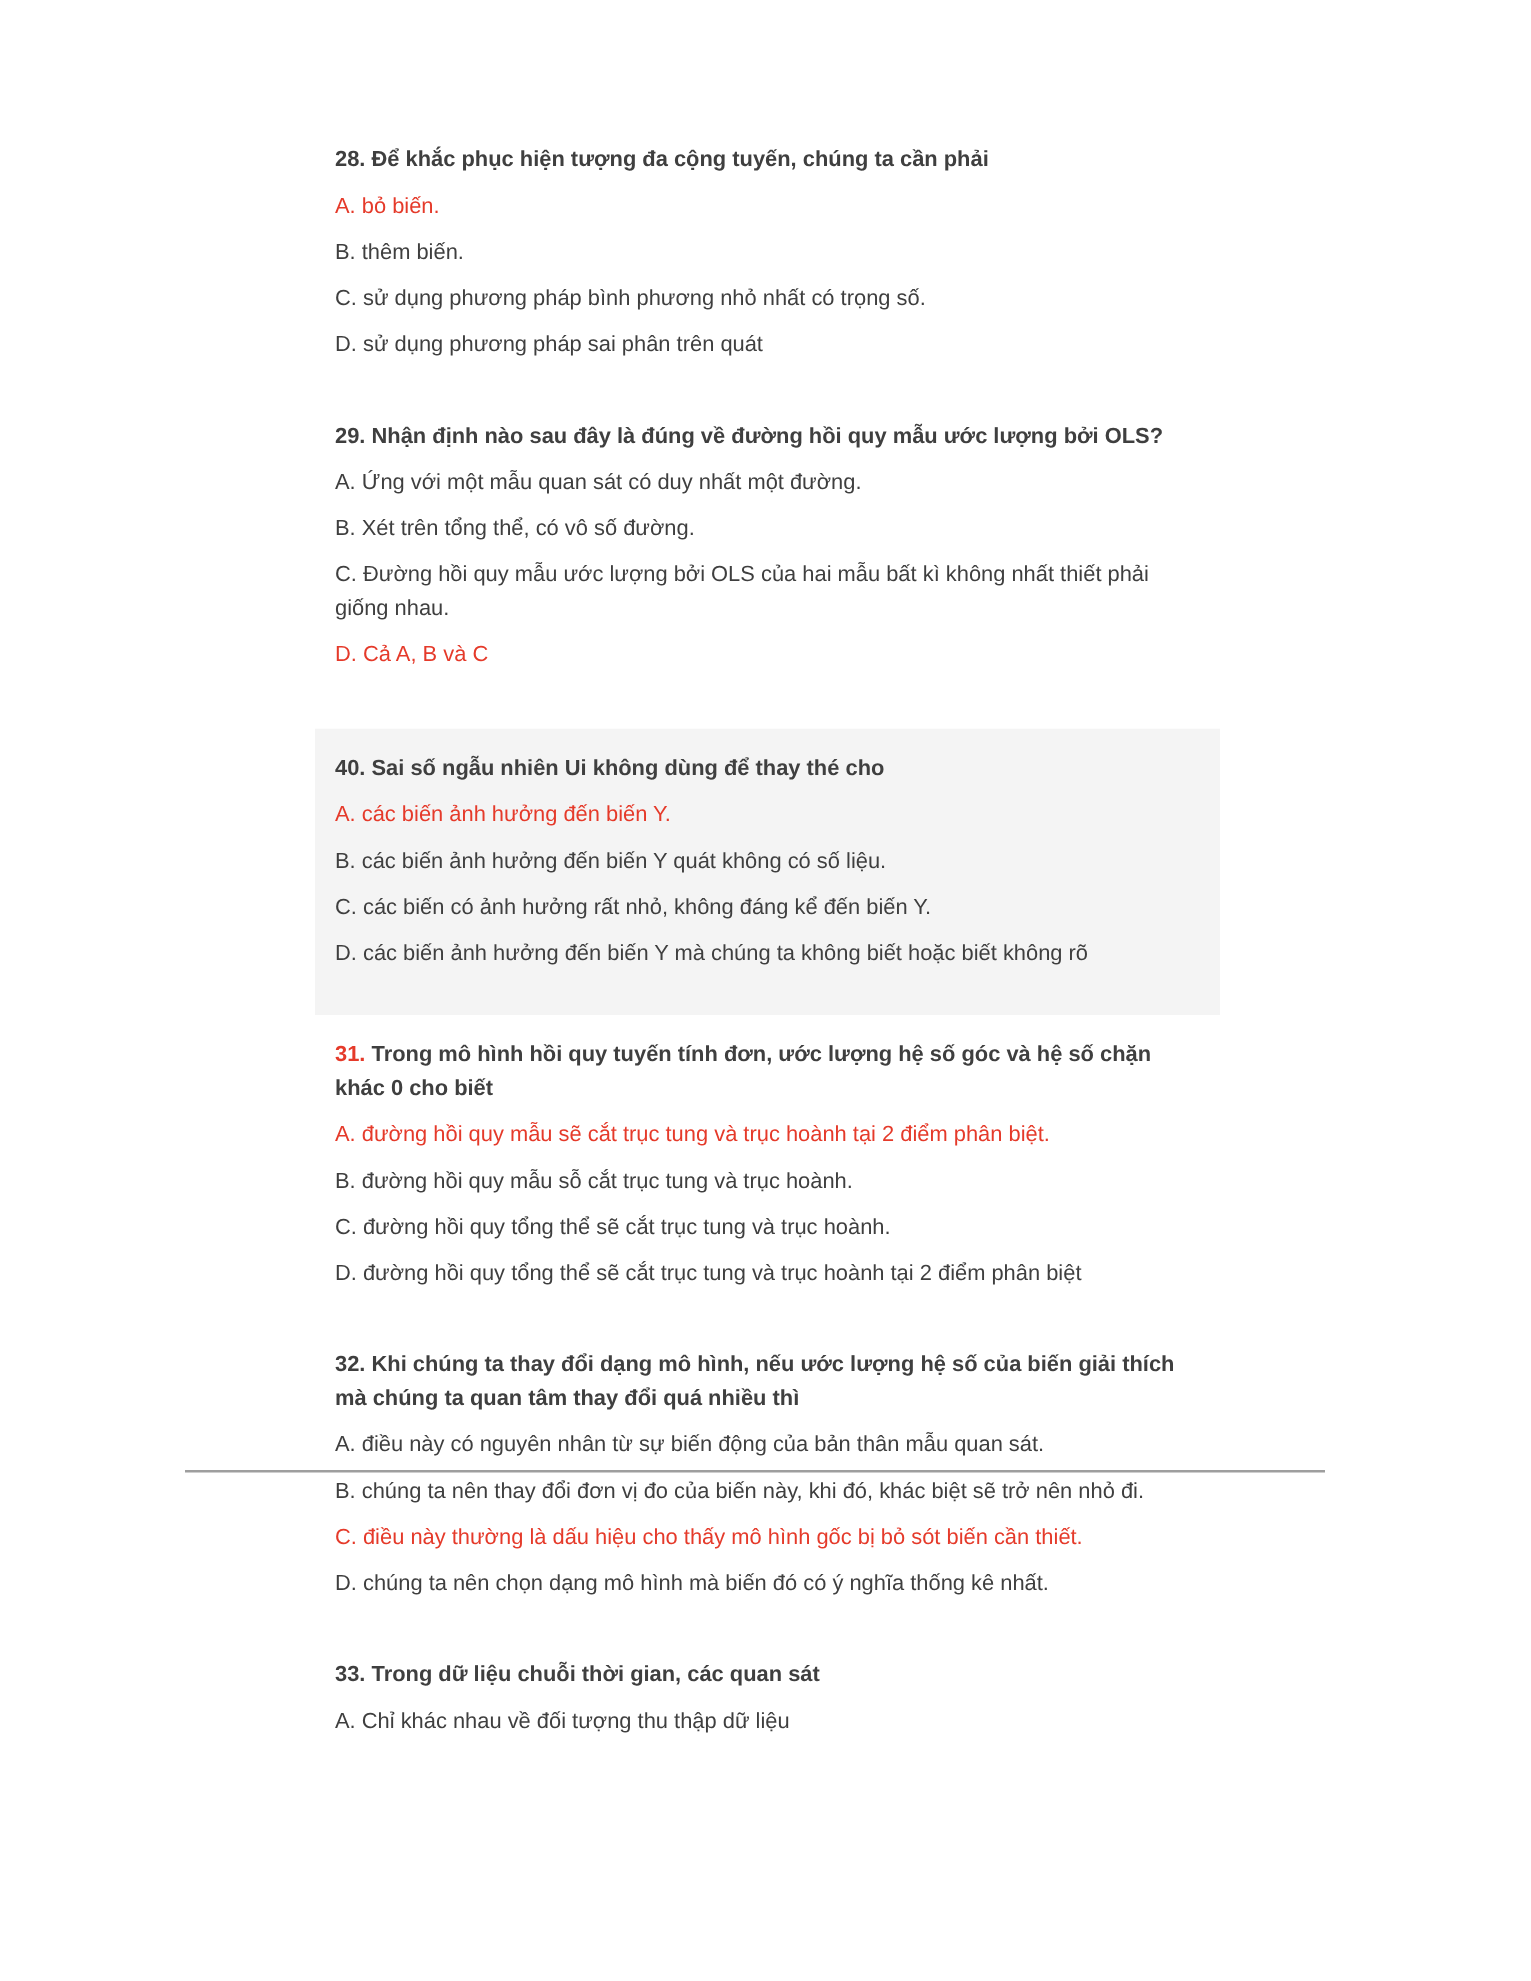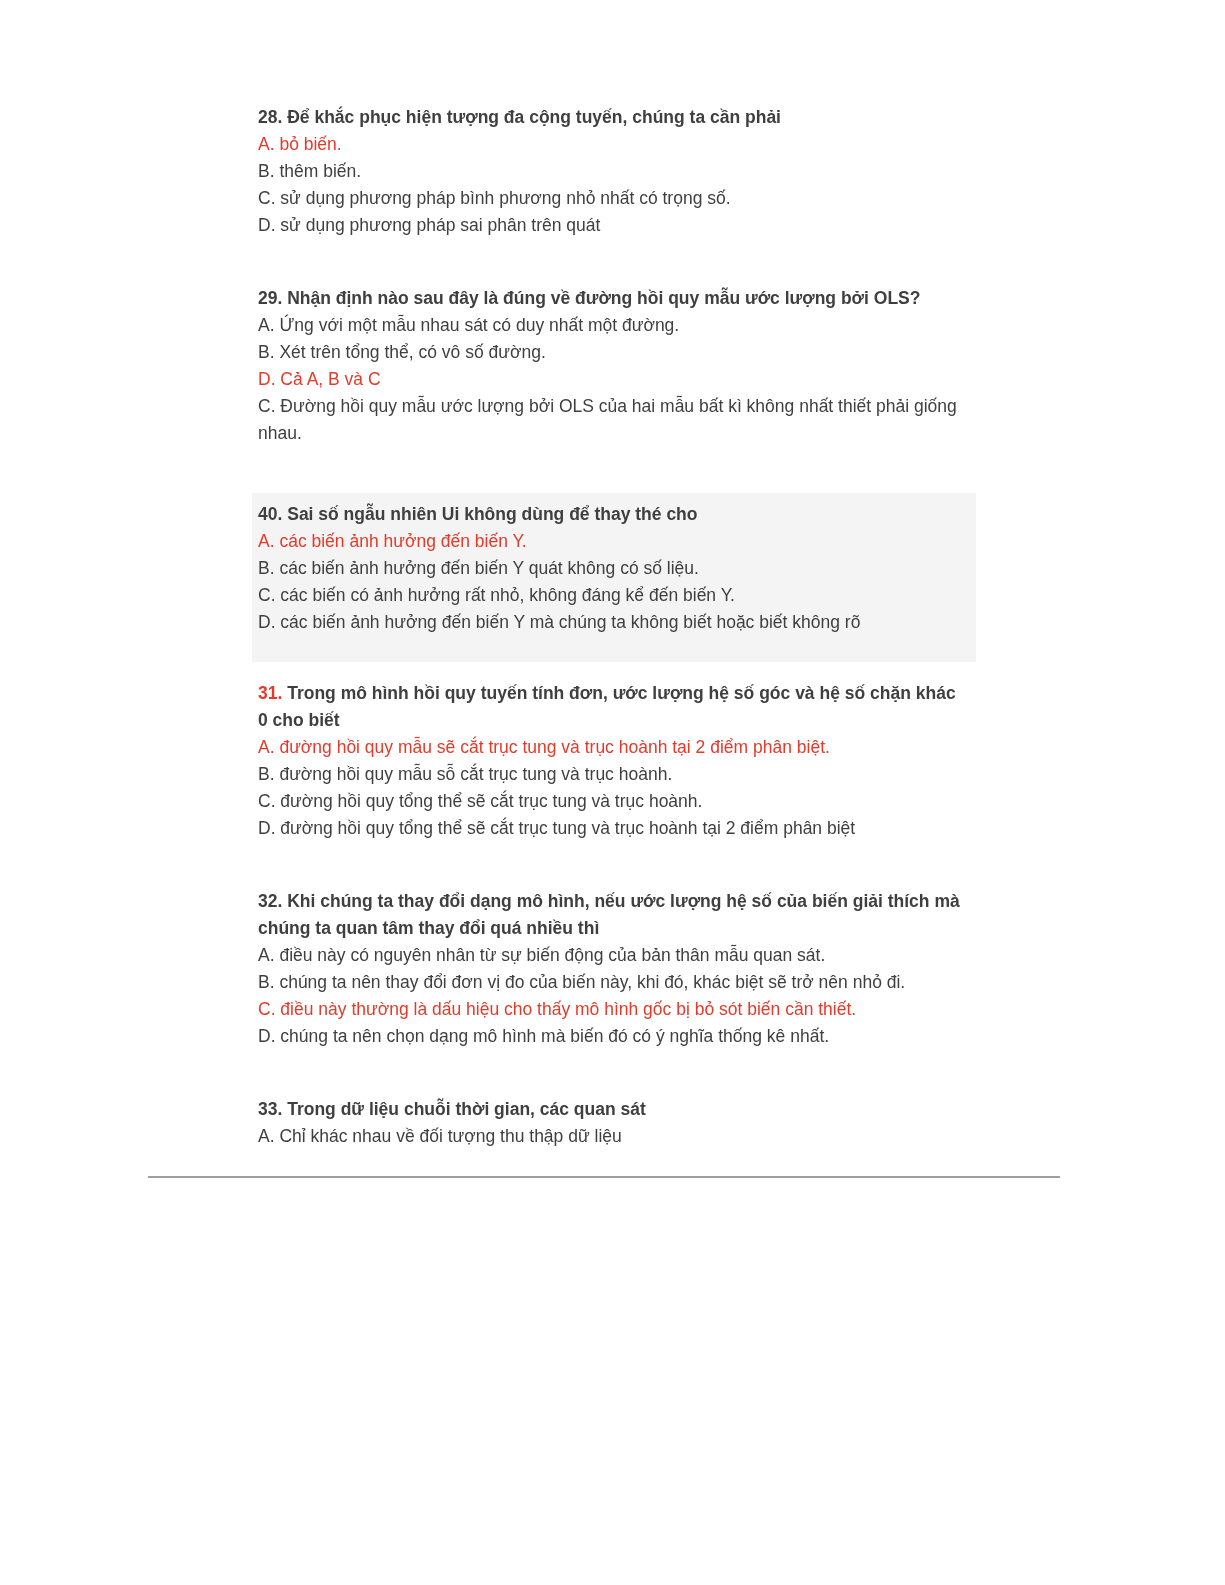--- a/index.html
+++ b/index.html
@@ -18,21 +18,21 @@
     position: absolute;
     left: 258px;
     top: 104px;
     width: 708px;
   }
   .question {
     font-size: 17.5px;
     line-height: 27px;
     margin-bottom: 46px;
   }
-  .question p { margin: 0; }
+  .question p { margin: 10px; }
   .q-title { font-weight: bold; }
   .red { color: var(--red, #e53a2a); }
   .question.highlighted {
     background: var(--highlight, #f4f4f4);
     padding: 8px 10px 26px 6px;
     margin-left: -6px;
     margin-right: -10px;
     margin-bottom: 18px;
   }
   .divider {
@@ -51,24 +51,24 @@
   <div>
       <section class="question">
         <p class="q-title"><span class="q-num">28. </span> <span>Để khắc phục hiện tượng đa cộng tuyến, chúng ta cần phải</span></p>
         <p class="option red">A. bỏ biến.</p>
         <p class="option">B. thêm biến.</p>
         <p class="option">C. sử dụng phương pháp bình phương nhỏ nhất có trọng số.</p>
         <p class="option">D. sử dụng phương pháp sai phân trên quát</p>
       </section>
       <section class="question">
         <p class="q-title"><span class="q-num">29. </span> <span>Nhận định nào sau đây là đúng về đường hồi quy mẫu ước lượng bởi OLS?</span></p>
-        <p class="option">A. Ứng với một mẫu nhau sát có duy nhất một đường.</p>
+        <p class="option">A. Ứng với một mẫu quan sát có duy nhất một đường.</p>
         <p class="option">B. Xét trên tổng thể, có vô số đường.</p>
+        <p class="option">C. Đường hồi quy mẫu ước lượng bởi OLS của hai mẫu bất kì không nhất thiết phải giống nhau.</p>
         <p class="option red">D. Cả A, B và C</p>
-        <p class="option">C. Đường hồi quy mẫu ước lượng bởi OLS của hai mẫu bất kì không nhất thiết phải giống nhau.</p>
       </section>
       <section class="question highlighted">
         <p class="q-title"><span class="q-num">40. </span> <span>Sai số ngẫu nhiên Ui không dùng để thay thé cho</span></p>
         <p class="option red">A. các biến ảnh hưởng đến biến Y.</p>
         <p class="option">B. các biến ảnh hưởng đến biến Y quát không có số liệu.</p>
         <p class="option">C. các biến có ảnh hưởng rất nhỏ, không đáng kể đến biến Y.</p>
         <p class="option">D. các biến ảnh hưởng đến biến Y mà chúng ta không biết hoặc biết không rõ</p>
       </section>
       <section class="question">
         <p class="q-title"><span class="q-num red">31. </span> <span>Trong mô hình hồi quy tuyến tính đơn, ước lượng hệ số góc và hệ số chặn khác 0 cho biết</span></p>

